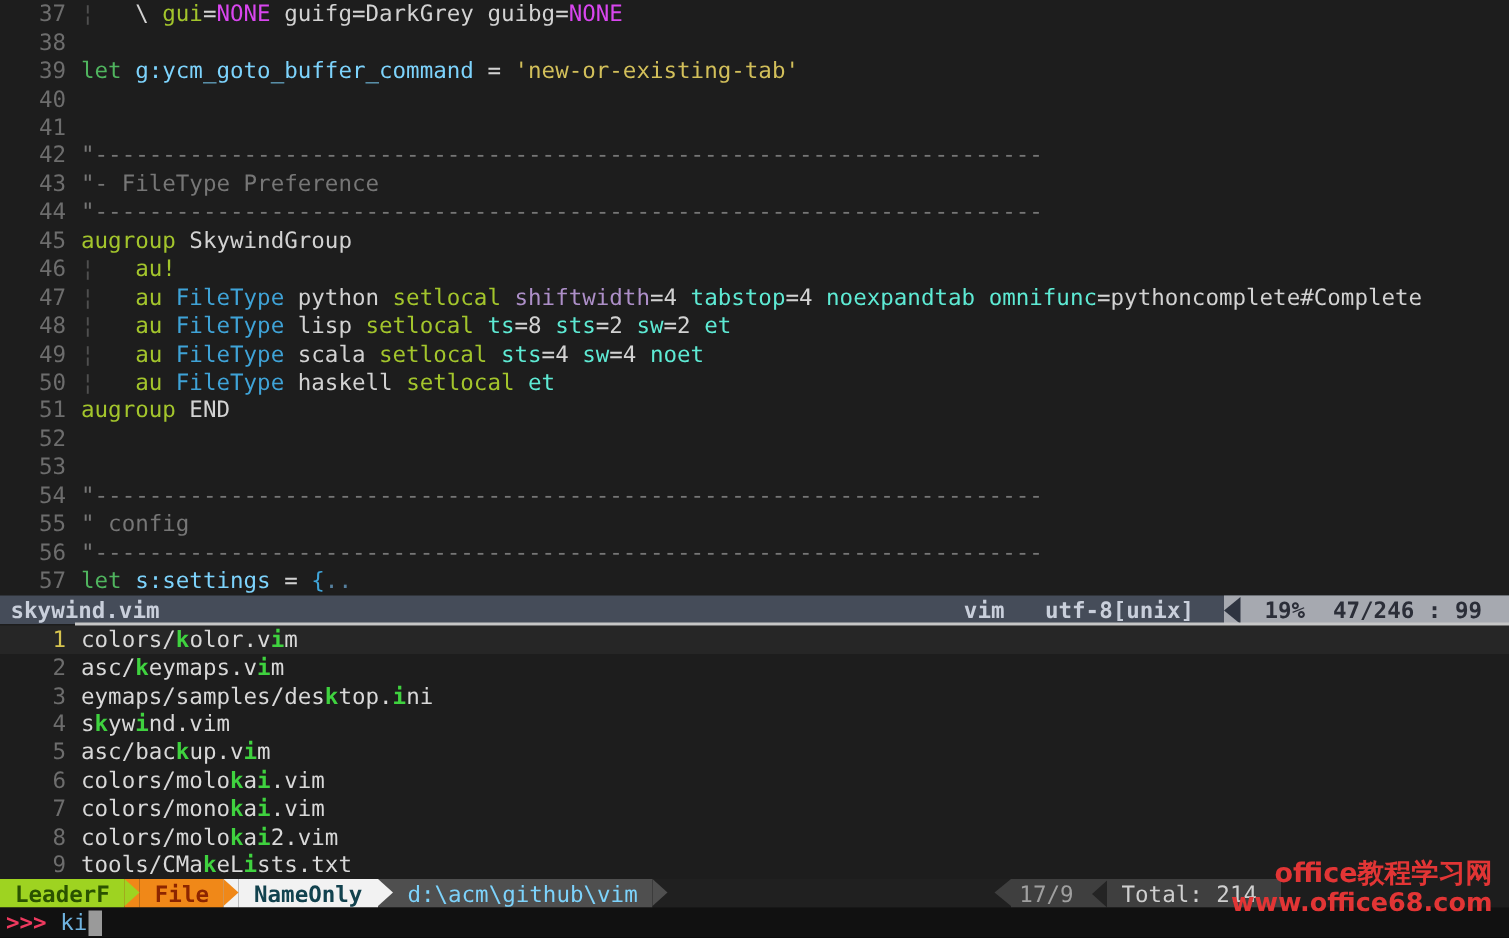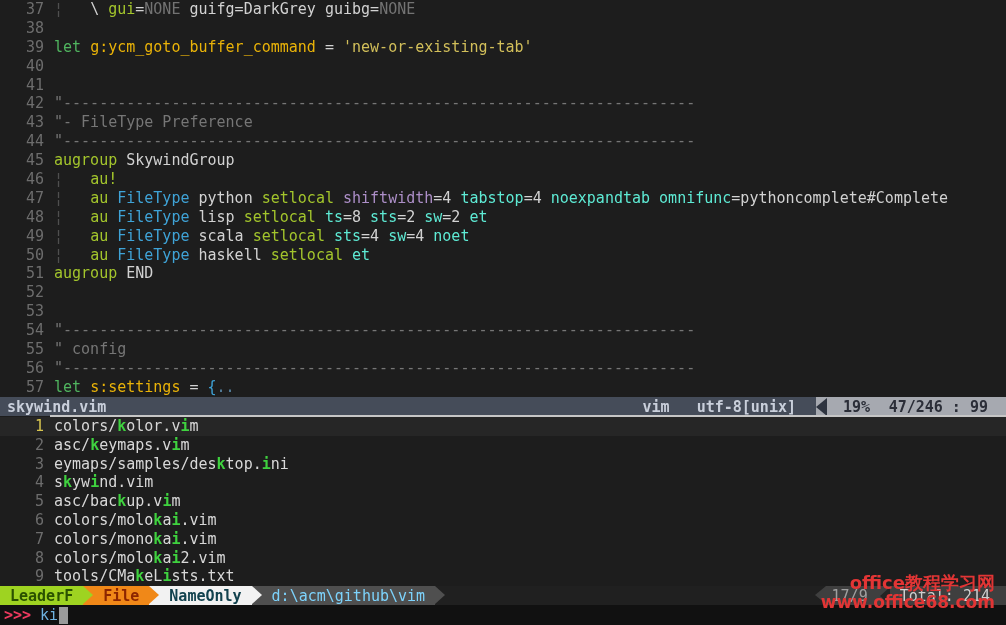--- a/index.html
+++ b/index.html
@@ -6,23 +6,23 @@
   .screen{position:relative;width:1006px;height:625px;overflow:hidden;background:#1d1d1d;
           font-family:"DejaVu Sans Mono",monospace;font-size:15px;color:#d2d2d2;}
   
   .code-area{position:absolute;top:0;left:0;width:1006px;height:480px;}
   .code-line{height:18.9px;line-height:18.9px;display:flex;white-space:pre;}
   .lnum{flex:none;width:44px;text-align:right;color:#6d6d6d;}
   .ltext{margin-left:10px;white-space:pre;}
   .tok-fg{color:#d2d2d2}
   .tok-kw1{color:#50b55f}
   .tok-kw2{color:#a3c52c}
-  .tok-id{color:#eab308}
+  .tok-id{color:#7dd3fc}
   .tok-str{color:#d2bf5a}
-  .tok-red{color:#737373}
+  .tok-red{color:#d946ef}
   .tok-com{color:#767676}
   .tok-blue{color:#3fa3d7}
   .tok-purple{color:#ad8fc8}
   .tok-teal{color:#5eead4}
   .tok-conceal{color:#56809f}
   .tok-guide{color:#4f4f4f}
   
   .statusline{position:absolute;top:397px;left:0;width:1006px;height:19px;background:#454c59;
               color:#c9cfdb;font-weight:bold;display:flex;align-items:center;padding-left:7px;box-sizing:border-box;}
   .sl-right{margin-left:auto;display:flex;align-items:center;height:100%;}
@@ -36,21 +36,21 @@
   
   .cursor-strip{position:absolute;top:415px;left:50px;right:0;height:2px;background:#c6c6c6;z-index:2;}
   
   .filelist{position:absolute;top:417px;left:0;width:1006px;height:169px;}
   .file-row{height:18.8px;line-height:18.8px;display:flex;white-space:pre;}
   .file-row.current{background:#262626;}
   .file-row.current .lnum{color:#d6c44f;}
   .fname{margin-left:10px;color:#d8d8d8;}
   .match{color:#3fd23f;font-weight:bold;}
   
-  .lf-bar{position:absolute;top:586px;left:0;width:1006px;height:19px;background:#202020;
+  .lf-bar{position:absolute;top:586px;left:0;width:854px;height:19px;background:#202020;
           display:flex;align-items:stretch;font-weight:bold;}
   .seg{display:flex;align-items:center;padding:0 10px;}
   .seg1{background:#9ed321;color:#2a5200;}
   .seg2{background:#f08818;color:#8c2500;align-items:center;}
   .seg3{background:#f2f2f2;color:#12424e;}
   .seg4{background:#4f4f4f;color:#7dd3fc;font-weight:normal;}
   .pl-arrow{width:10px;height:19px;position:relative;flex:none;}
   .pl-arrow .tri{position:absolute;left:0;top:0;width:0;height:0;
                  border-top:9.5px solid transparent;border-bottom:9.5px solid transparent;border-left:10px solid #000;}
   .a1{background:#f08818}.a1 .tri{border-left-color:#9ed321}

